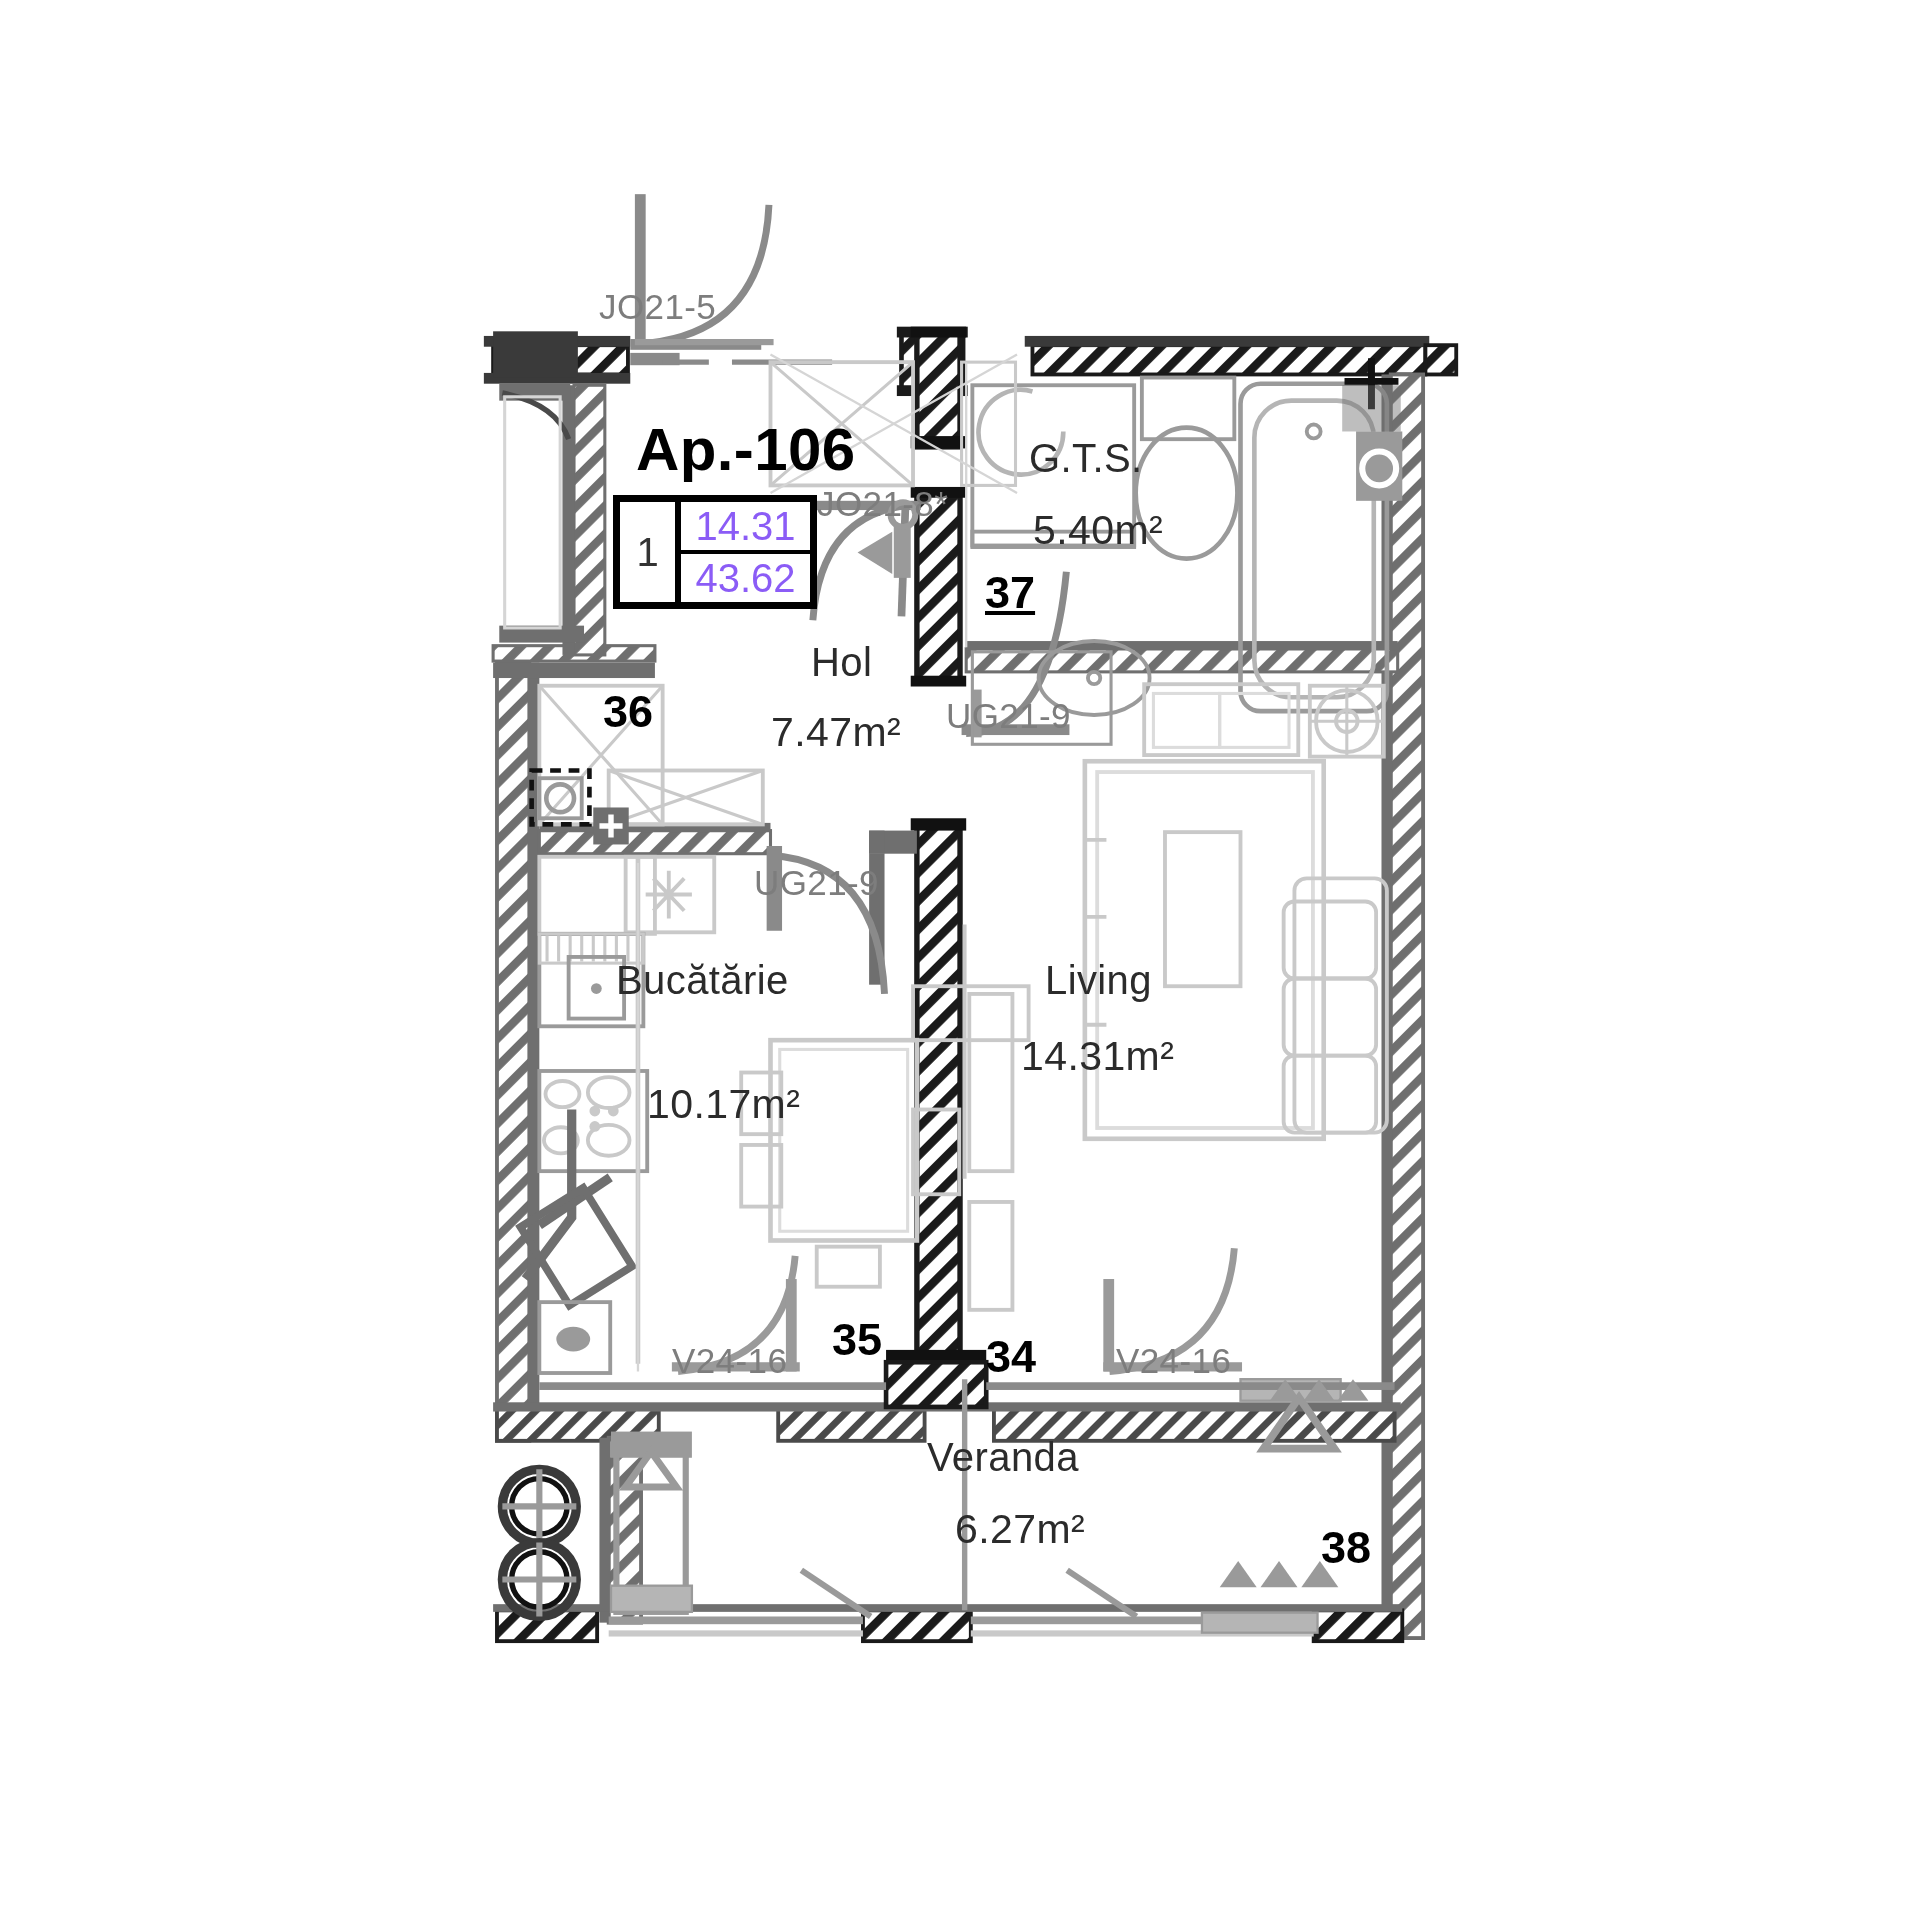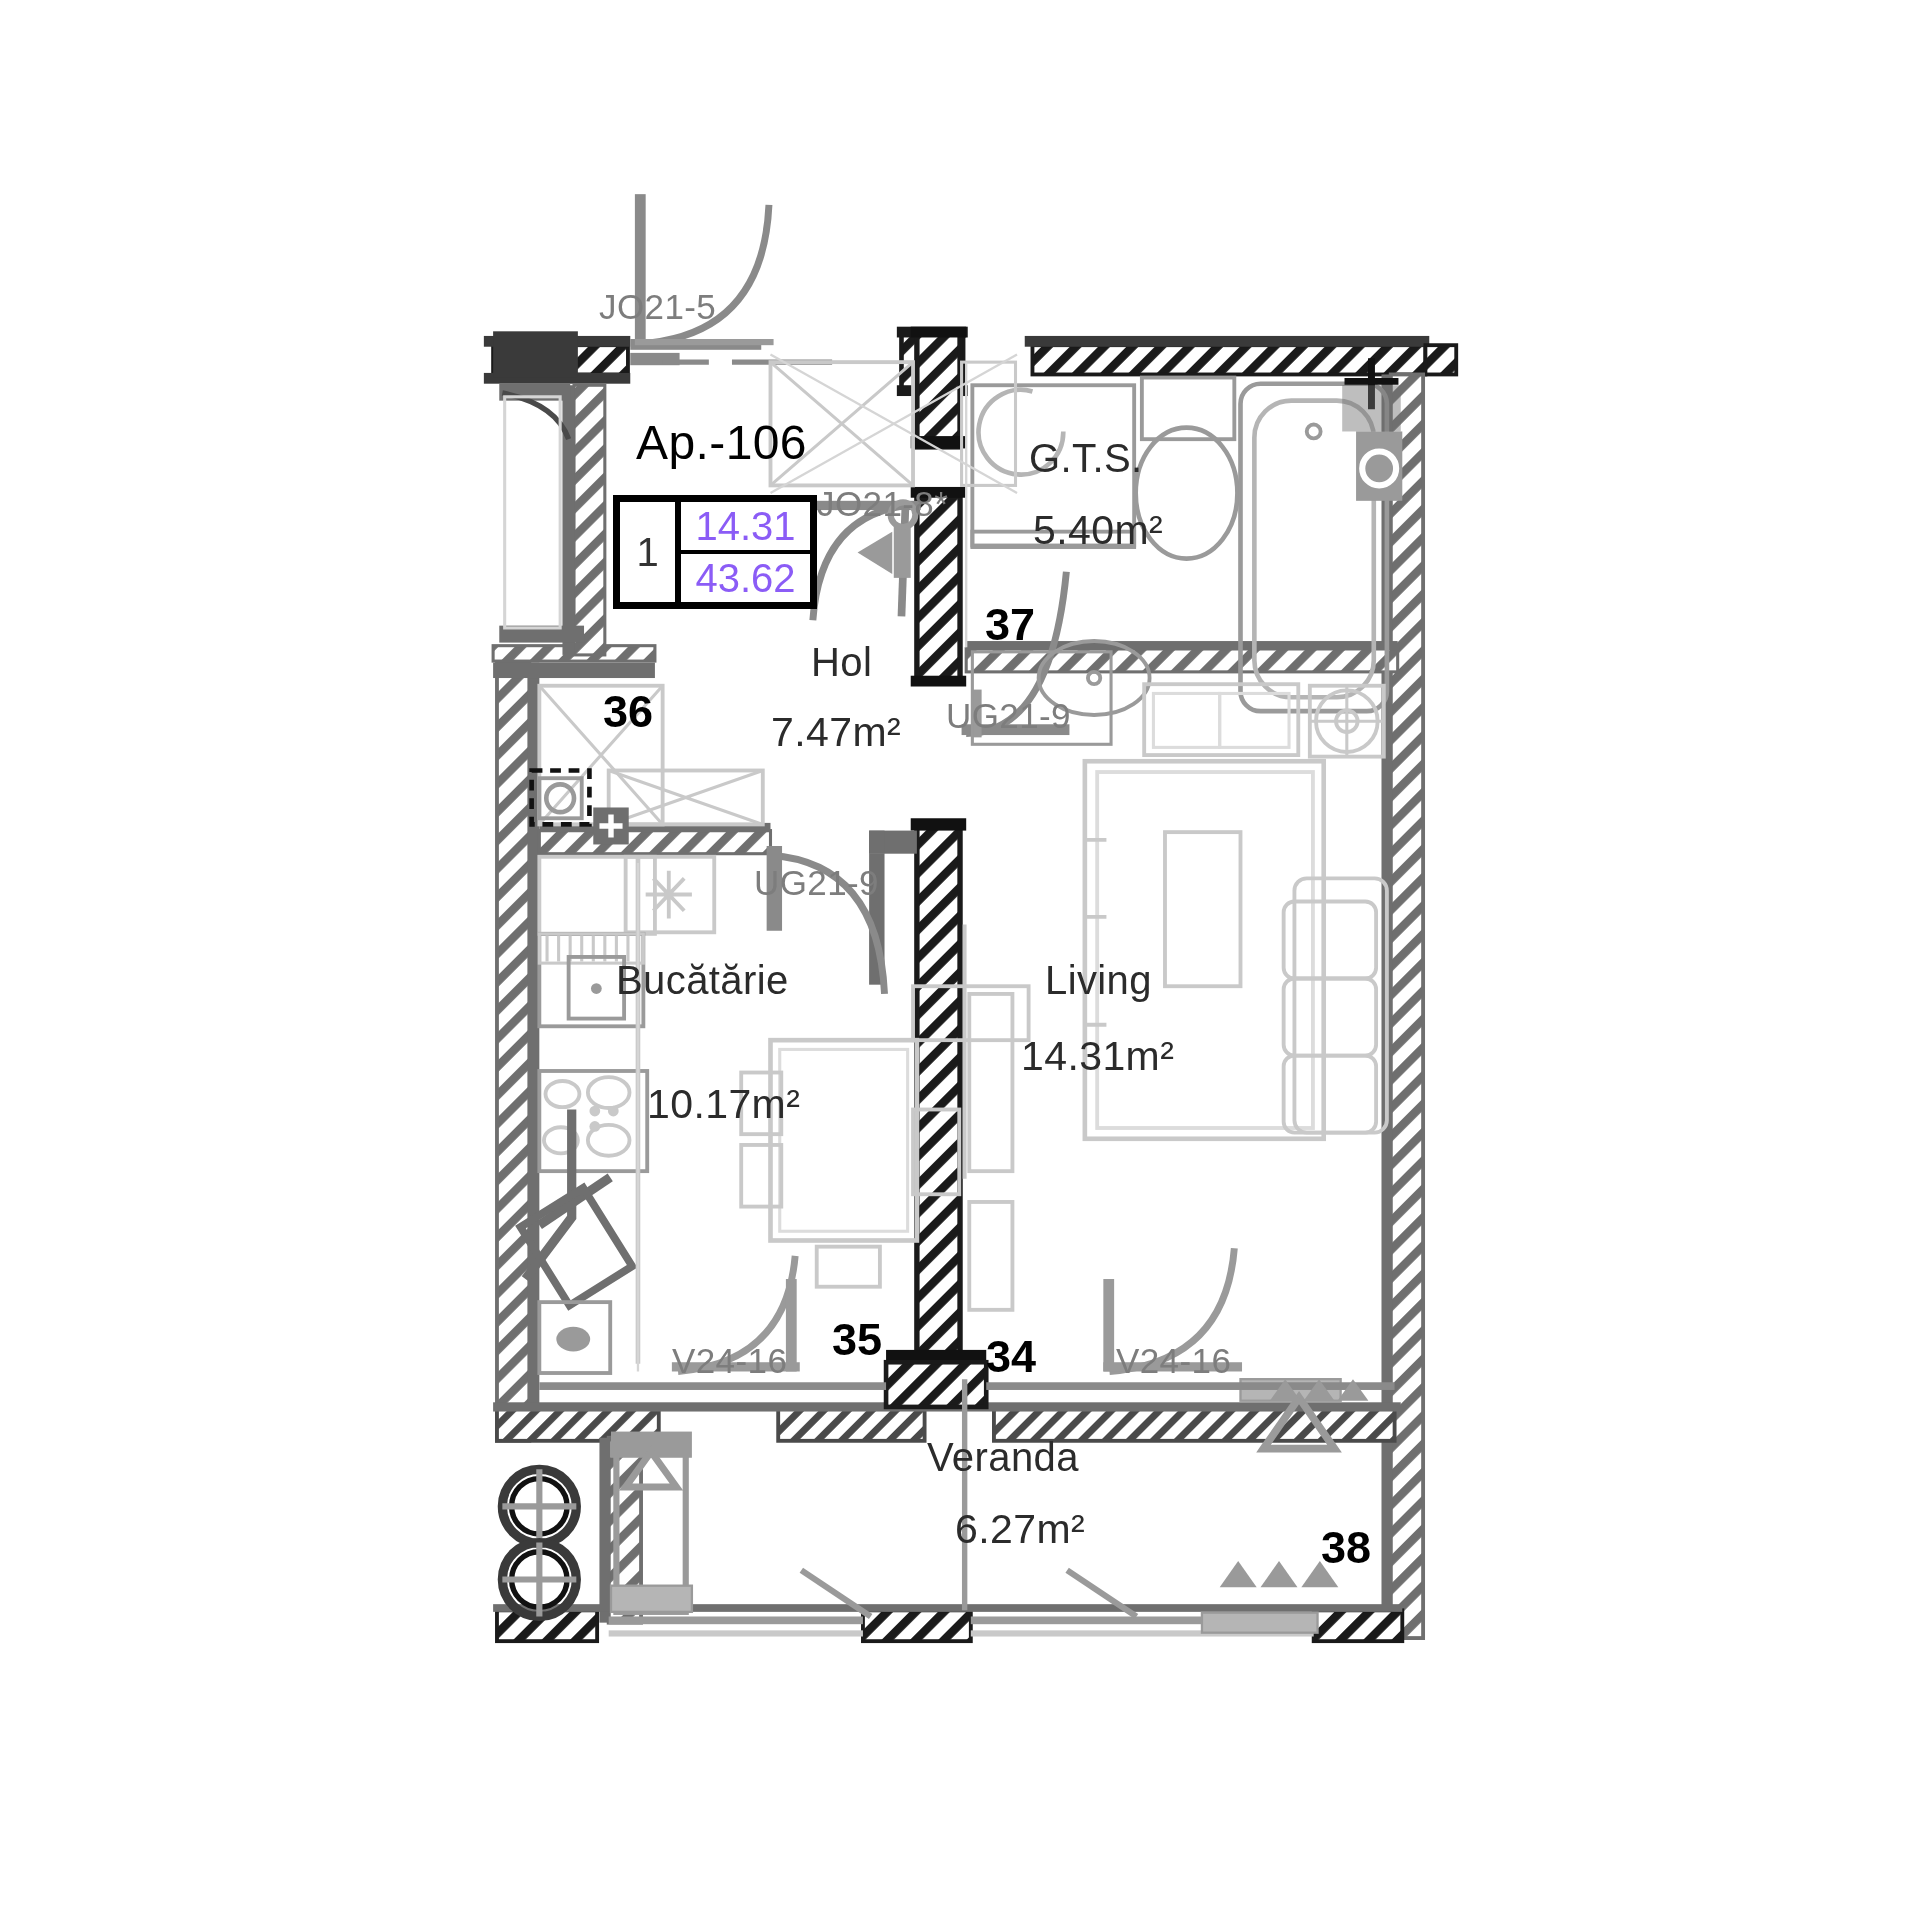--- a/index.html
+++ b/index.html
@@ -5,21 +5,21 @@
   html,body{margin:0;padding:0;background:#ffffff;}
   body{width:1927px;height:1927px;overflow:hidden;font-family:"Liberation Sans",sans-serif;}
   #stage{position:relative;width:1927px;height:1927px;background:#fff;}
   svg#plan{position:absolute;left:0;top:0;width:1927px;height:1927px;display:block;}
 
   .lbl{position:absolute;white-space:nowrap;color:#2b2b2b;font-family:"Liberation Sans",sans-serif;}
   .room-name{font-size:40px;letter-spacing:0.4px;}
   .room-area{font-size:41px;letter-spacing:0.4px;}
   .room-num{font-size:45px;font-weight:bold;color:#000;}
   .opening{font-size:35px;color:#7d7d7d;letter-spacing:0.4px;}
-  .apt-title{font-size:48px;font-weight:normal;color:#000;letter-spacing:0.4px;}
+  .apt-title{font-size:60px;font-weight:bold;color:#000;letter-spacing:0.4px;}
 
   
   #apt-box{position:absolute;left:613px;top:495px;width:204px;height:114px;
            border:7px solid #000;background:#fff;box-sizing:border-box;display:flex;}
   #apt-box .col-rooms{width:55px;border-right:3.1px solid #000;display:flex;align-items:center;justify-content:center;}
   #apt-box .col-rooms span{font-size:40px;color:#333;}
   #apt-box .col-areas{flex:1;display:flex;flex-direction:column;border-left:3.1px solid #000;}
   #apt-box .col-areas .cell{flex:1;display:flex;align-items:center;justify-content:center;}
   #apt-box .col-areas .cell:first-child{border-bottom:4.6px solid #000;}
   #apt-box .col-areas .cell span{font-size:40px;color:#8b5cf6;}
@@ -331,21 +331,21 @@
       </div>
     </div>
   </div>
 
   <div class="lbl room-name" style="left:811px;top:640px;">Hol</div>
   <div class="lbl room-area" style="left:771px;top:709px;">7.47m²</div>
   <div class="lbl room-num" style="left:603px;top:686px;">36</div>
 
   <div class="lbl room-name" style="left:1029px;top:436px;">G.T.S.</div>
   <div class="lbl room-area" style="left:1033px;top:507px;">5.40m²</div>
-  <div class="lbl room-num" style="left:985px;top:599px;">37</div>
+  <div class="lbl room-num" style="left:985px;top:567px;text-decoration:underline;">37</div>
 
   <div class="lbl room-name" style="left:616px;top:958px;">Bucătărie</div>
   <div class="lbl room-area" style="left:647px;top:1081px;text-align:center;">10.17m²</div>
   <div class="lbl room-num" style="left:832px;top:1314px;">35</div>
 
   <div class="lbl room-name" style="left:1045px;top:958px;">Living</div>
   <div class="lbl room-area" style="left:1021px;top:1023px;margin-top:10px;">14.31m²</div>
   <div class="lbl room-num" style="left:986px;top:1331px;">34</div>
 
   <div class="lbl room-name" style="left:927px;top:1435px;">Veranda</div>

